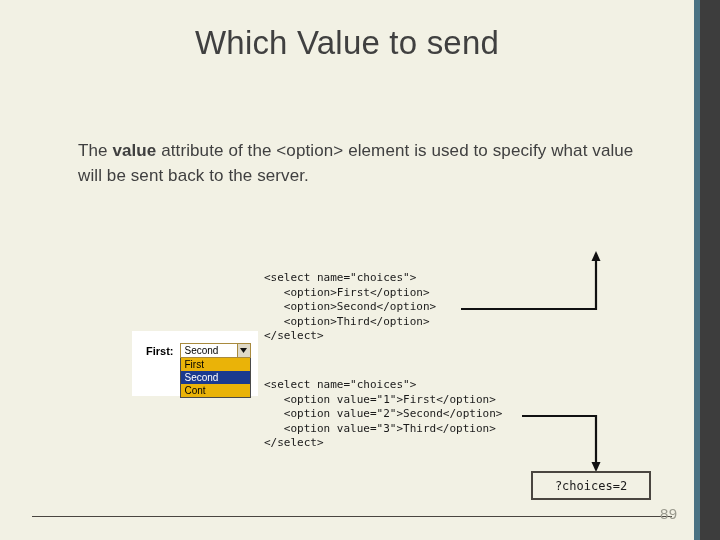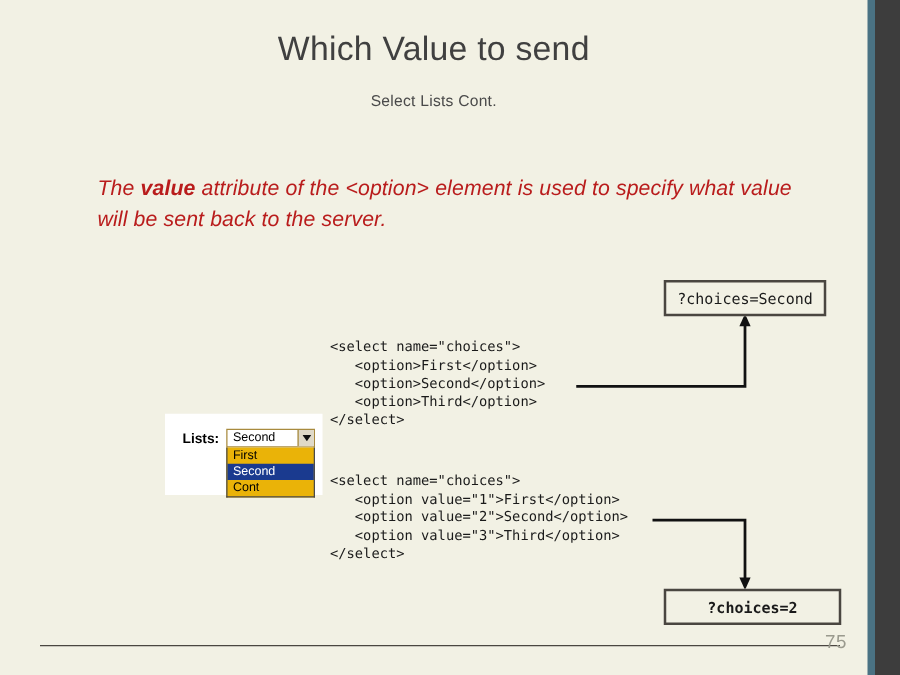--- a/index.html
+++ b/index.html
@@ -38,21 +38,21 @@
     background: #3d3d3d;
   }
 
   
   .title {
     position: absolute;
     left: 0;
     top: 24px;
     width: 694px;
     text-align: center;
-    font-size: 27px;
+    font-size: 33px;
     font-weight: 400;
     color: #404040;
     letter-spacing: 0.2px;
     line-height: 1.15;
     white-space: nowrap;
   }
   .subtitle {
     position: absolute;
     left: 0;
     top: 74px;
@@ -62,24 +62,23 @@
     color: #4a4a4a;
     letter-spacing: 0.2px;
   }
 
   
   .para {
     position: absolute;
     left: 78px;
     width: 560px;
     font-size: 17px;
-    color: #b91c1c;
+    color: #404040;
     line-height: 1.48;
     letter-spacing: 0.1px;
-    font-style: italic;
   }
   .para-1 { top: 138px; }
   .para-2 { top: 208px; }
   .para b { font-weight: 700; }
 
   
   .widget-panel {
     position: absolute;
     left: 132px;
     top: 331px;
@@ -181,23 +180,22 @@
   }
   .callout-top {
     left: 531px;
     top: 224px;
     width: 130px;
     height: 29px;
   }
   .callout-bottom {
     left: 531px;
     top: 471px;
-    width: 142px;
+    width: 120px;
     height: 29px;
-    font-weight: bold;
   }
 
   
   .arrows {
     position: absolute;
     left: 0;
     top: 0;
     width: 720px;
     height: 540px;
     pointer-events: none;
@@ -225,30 +223,29 @@
 </style>
 </head>
 <body>
 
 <div id="slide">
 
   <div class="bar-teal"></div>
   <div class="bar-dark"></div>
 
   <div class="title">Which Value to send</div>
-  <div class="subtitle">Select Lists Cont.</div>
 
   <div class="para para-1">
     <span>The </span><b>value</b><span> attribute of the &lt;option&gt; element is used to specify what value will be sent back to the server.</span>
   </div>
 
 
   <div class="widget-panel">
     <div class="widget-inner">
-      <div class="widget-label">Lists:</div>
+      <div class="widget-label">First:</div>
       <div class="combo-wrap">
         <div class="combo-closed">
           <div class="combo-value">Second</div>
           <div class="combo-arrow">
             <svg width="7" height="5" viewBox="0 0 7 5" aria-hidden="true">
               <polygon points="0,0 7,0 3.5,5" fill="#111111"></polygon>
             </svg>
           </div>
         </div>
         <div class="combo-list">
@@ -273,19 +270,18 @@
 
   <svg class="arrows" viewBox="0 0 720 540">
 
     <path d="M 461 309 L 596 309 L 596 259" stroke="#111111" stroke-width="2.2" fill="none"></path>
     <polygon points="596,251 591.5,261 600.5,261" fill="#111111"></polygon>
 
     <path d="M 522 416 L 596 416 L 596 464" stroke="#111111" stroke-width="2.2" fill="none"></path>
     <polygon points="596,472 591.5,462 600.5,462" fill="#111111"></polygon>
   </svg>
 
-  <div class="callout callout-top">?choices=Second</div>
   <div class="callout callout-bottom">?choices=2</div>
 
   <div class="footer-rule"></div>
-  <div class="page-num">75</div>
+  <div class="page-num">89</div>
 
 </div>
 
 </body></html>

